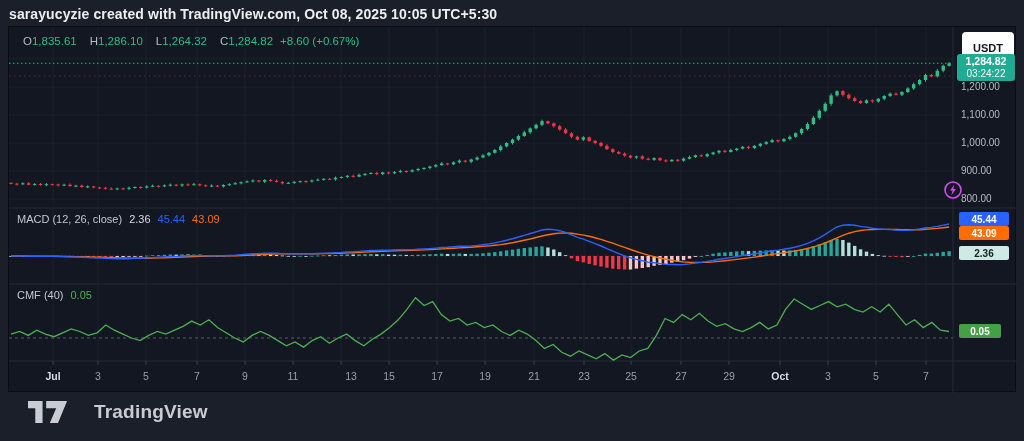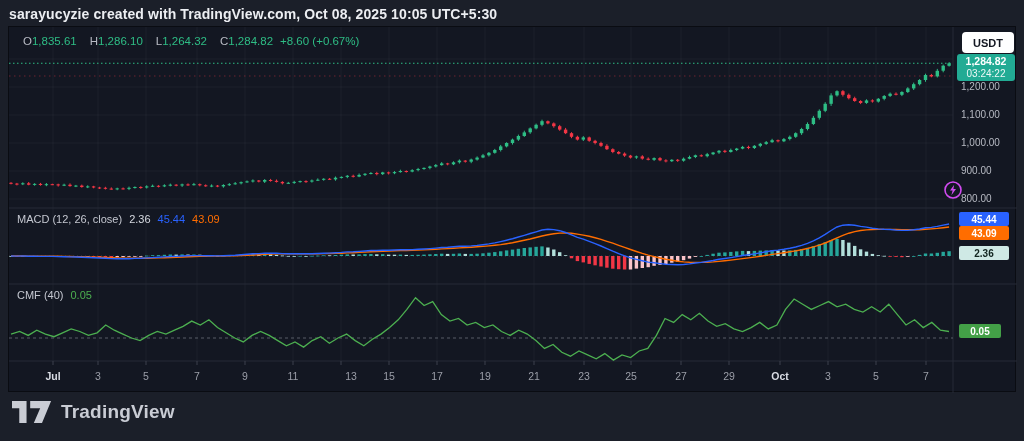--- a/index.html
+++ b/index.html
@@ -15,21 +15,21 @@
             font-size:11.5px; white-space:nowrap; z-index:3; }
   #symbol-legend { left:8px; top:8px; color:#d6d9e0; }
   .ohlc-letter { color:#b9bcc5; margin-left:6px; }
   .val-up { color:#2ebd85; font-weight:500; }
   #macd-legend { left:8px; top:186px; color:#c4c7d0; font-size:11px; }
   #cmf-legend { left:8px; top:262px; color:#c4c7d0; font-size:11px; }
   .macd-blue { color:#2962ff; font-weight:500; }
   .macd-orange { color:#ff6d00; font-weight:500; }
   .hist-val { color:#d6d9e0; font-weight:500; }
   .cmf-green { color:#4caf50; font-weight:500; }
-  #usdt-button { position:absolute; left:953px; top:5px; width:52px; height:21px;
+  #usdt-button { position:absolute; left:953px; top:5px; width:52px; height:31px;
                  background:#ffffff; color:#131722; border-radius:4px; font-size:11px;
                  font-weight:bold; display:flex; align-items:center; justify-content:center;
                  z-index:4; cursor:pointer; }
   #price-badge { position:absolute; left:948px; top:27px; width:58px; height:27px;
                  background:#22ab94; border-radius:3px; color:#fff; z-index:4;
                  display:flex; flex-direction:column; align-items:center; justify-content:center;
                  line-height:12.5px; }
   #price-badge .p1 { font-size:10.5px; font-weight:bold; }
   #price-badge .p2 { font-size:10px; color:rgba(255,255,255,0.92); }
   .axis-badge { position:absolute; left:950px; width:50px; height:14px; border-radius:2px;
@@ -38,21 +38,21 @@
   #macd-badge-line { top:185px; background:#2962ff; }
   #macd-badge-signal { top:199px; background:#ff6d00; }
   #macd-badge-hist { top:219px; background:#cfe9e5; color:#10241f; }
   #cmf-badge { top:297px; background:#43a047; width:42px; }
   .price-tick { position:absolute; left:952px; font-size:10px; color:#b7bac3; z-index:2; }
   .time-tick { position:absolute; top:343px; width:34px; text-align:center; font-size:10.5px;
                color:#9b9ea8; z-index:2; }
   .time-tick.month { color:#d9dce4; font-weight:bold; }
   #lightning-widget { position:absolute; left:934px; top:153px; width:20px; height:20px; z-index:5; cursor:pointer; }
   #footer-bar { position:absolute; left:0; top:392px; width:1024px; height:49px; }
-  #tv-logo { position:absolute; left:12px; top:9px; display:flex; align-items:center; gap:9px;
+  #tv-logo { position:absolute; left:28px; top:9px; display:flex; align-items:center; gap:26px;
              cursor:pointer; }
   #tv-logo-text { font-size:19px; font-weight:bold; color:#c9ccd4; letter-spacing:0.2px; }
 </style>
 </head>
 <body>
 
 <div id="top-bar">
   <span id="attribution">sarayucyzie created with TradingView.com, Oct 08, 2025 10:05 UTC+5:30</span>
 </div>
 

